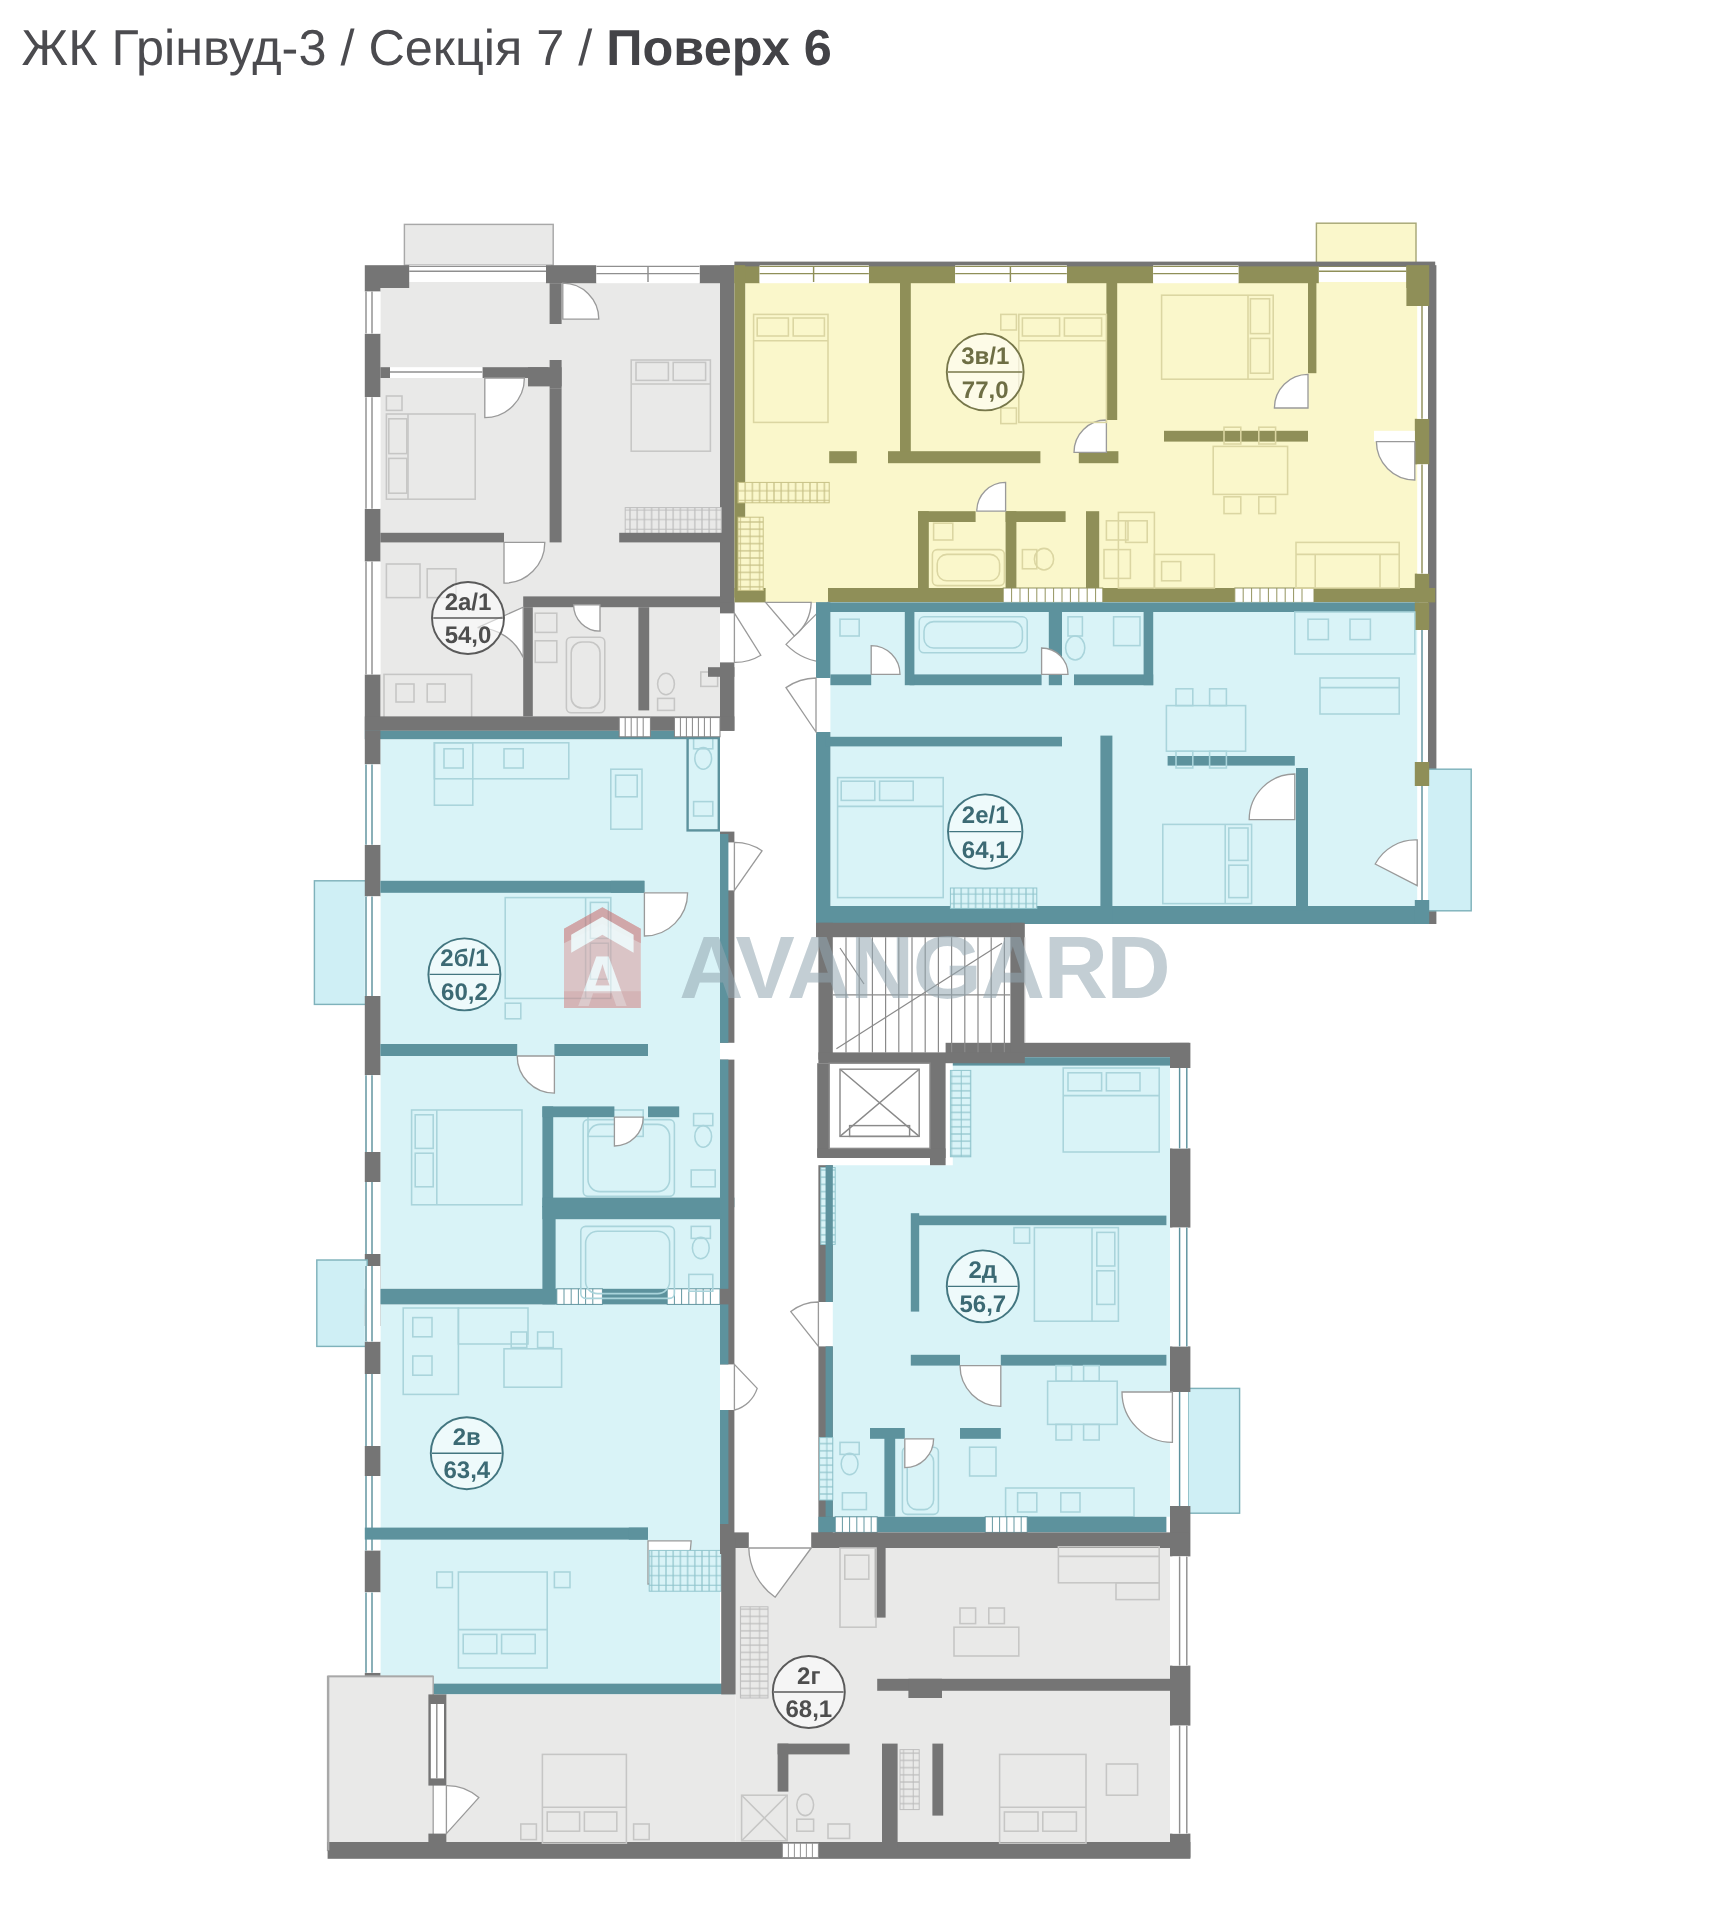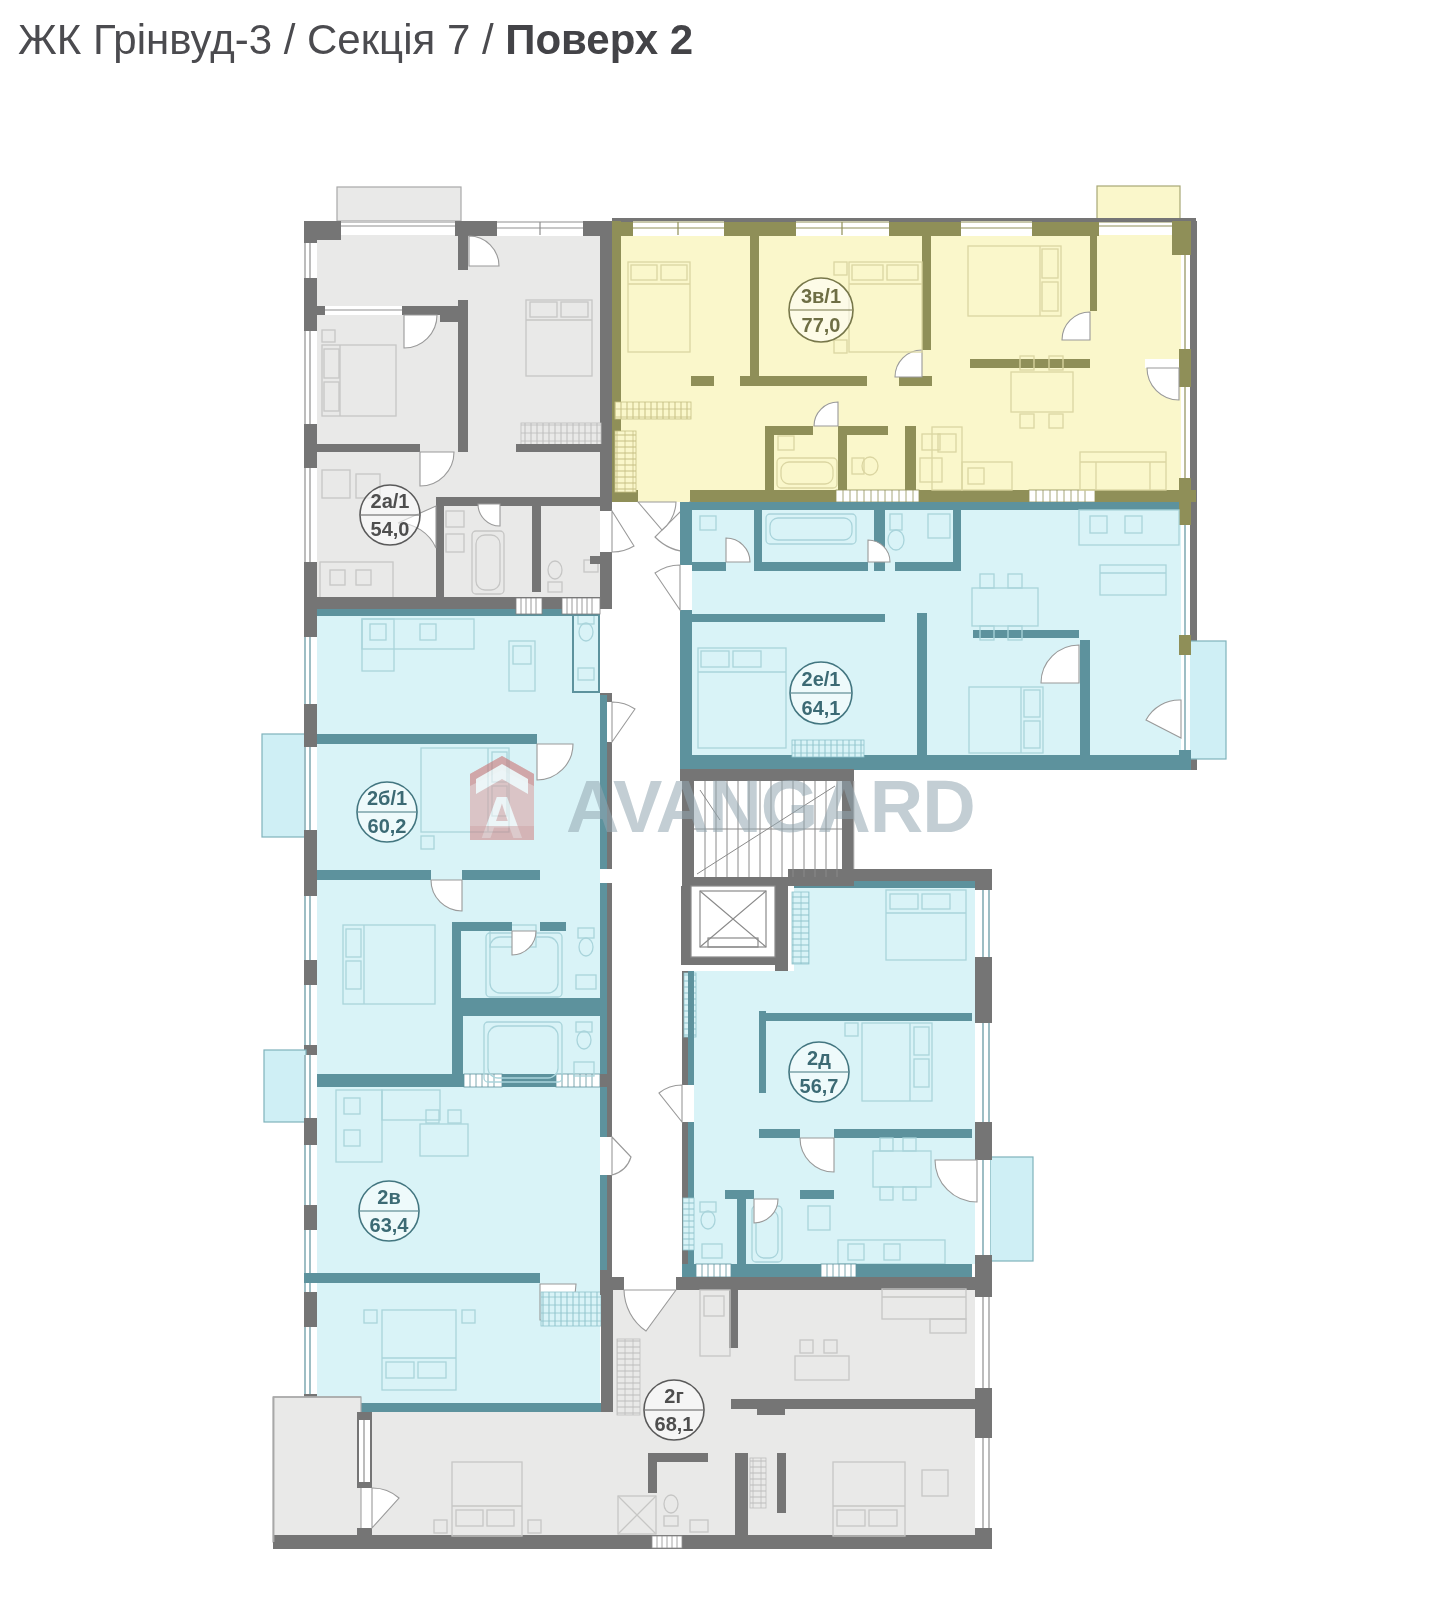--- a/index.html
+++ b/index.html
@@ -1077,14 +1077,14 @@
 
 <path class="dr" d="M726,562 L726,538 A24,24 0 0 1 750,562 Z"></path>
 
 <path class="dr" d="M868,562 L868,540 A22,22 0 0 1 890,562 Z"></path>
 
 <path class="dr" d="M754,1199 L754,1223 A24,24 0 0 0 778,1199 Z"></path>
 
 <path class="dr" d="M512,931 L512,955 A24,24 0 0 0 536,931 Z"></path>
 </svg>
 
-<div id="ttl">ЖК Грінвуд-3 / Секція 7 / <b>Поверх 2</b></div>
+<div id="ttl">ЖК Грінвуд-3 / Секція 7 / <b>Поверх 6</b></div>
 </div>
 
 </body></html>

